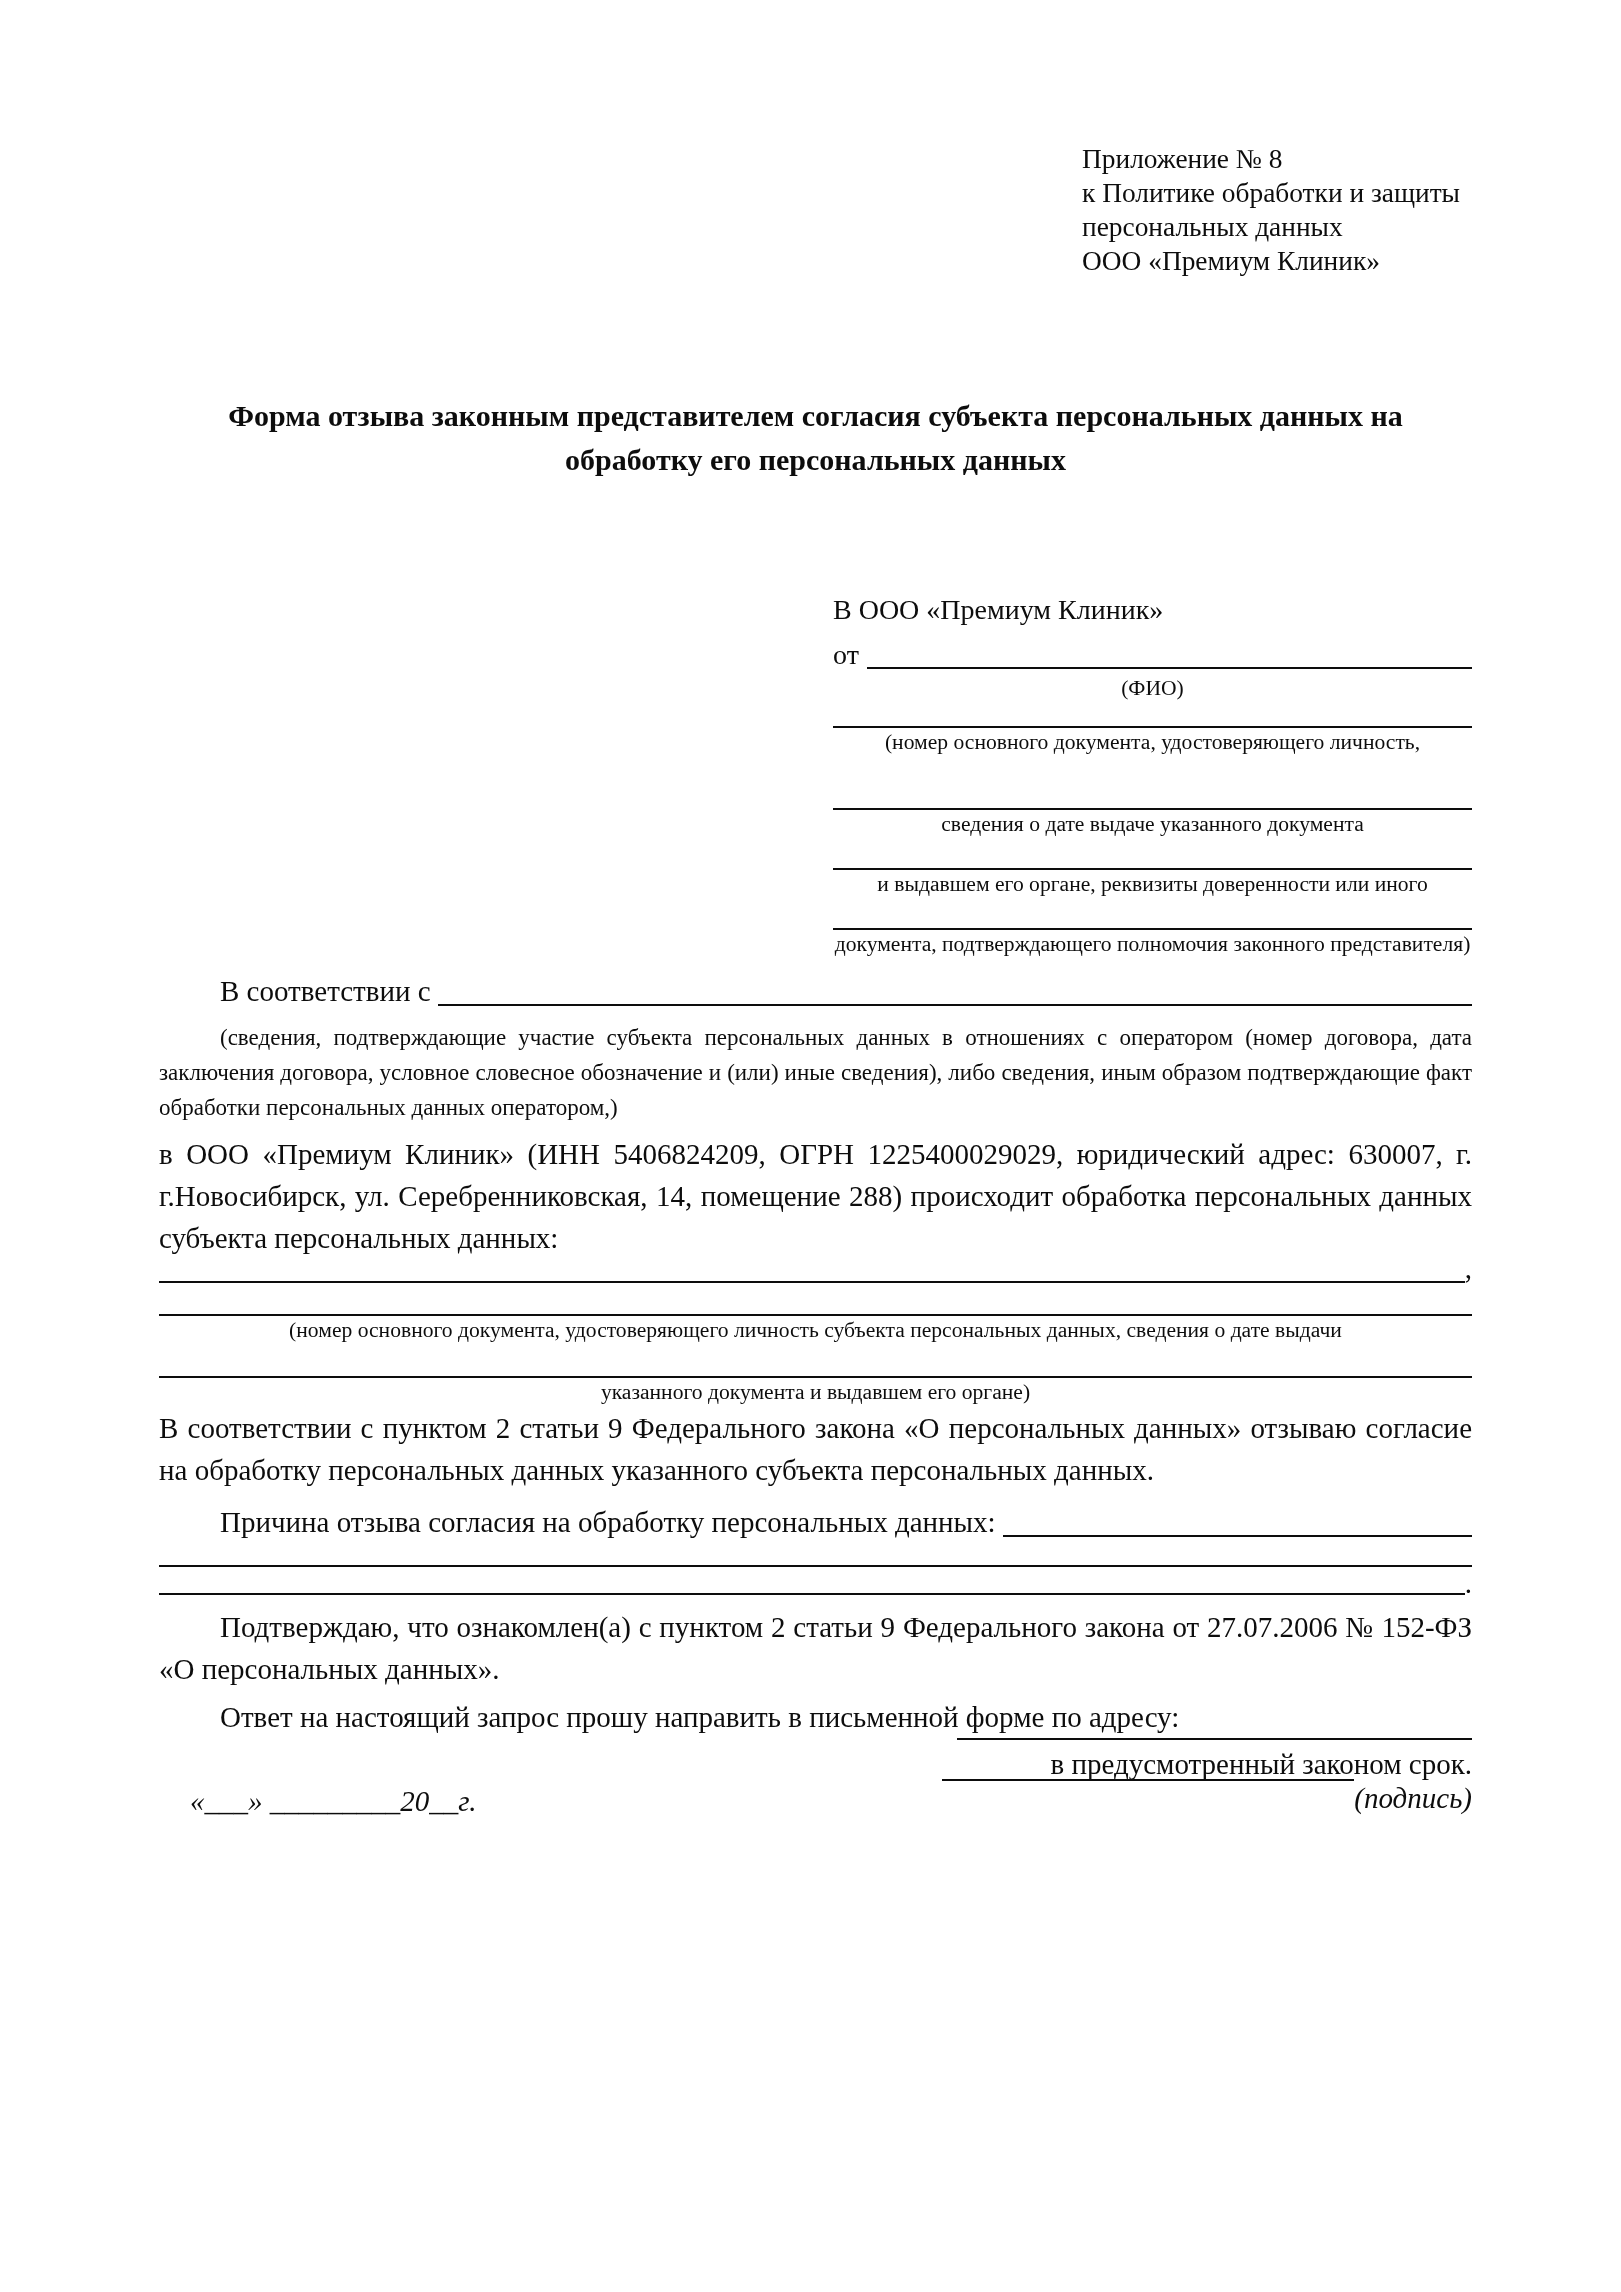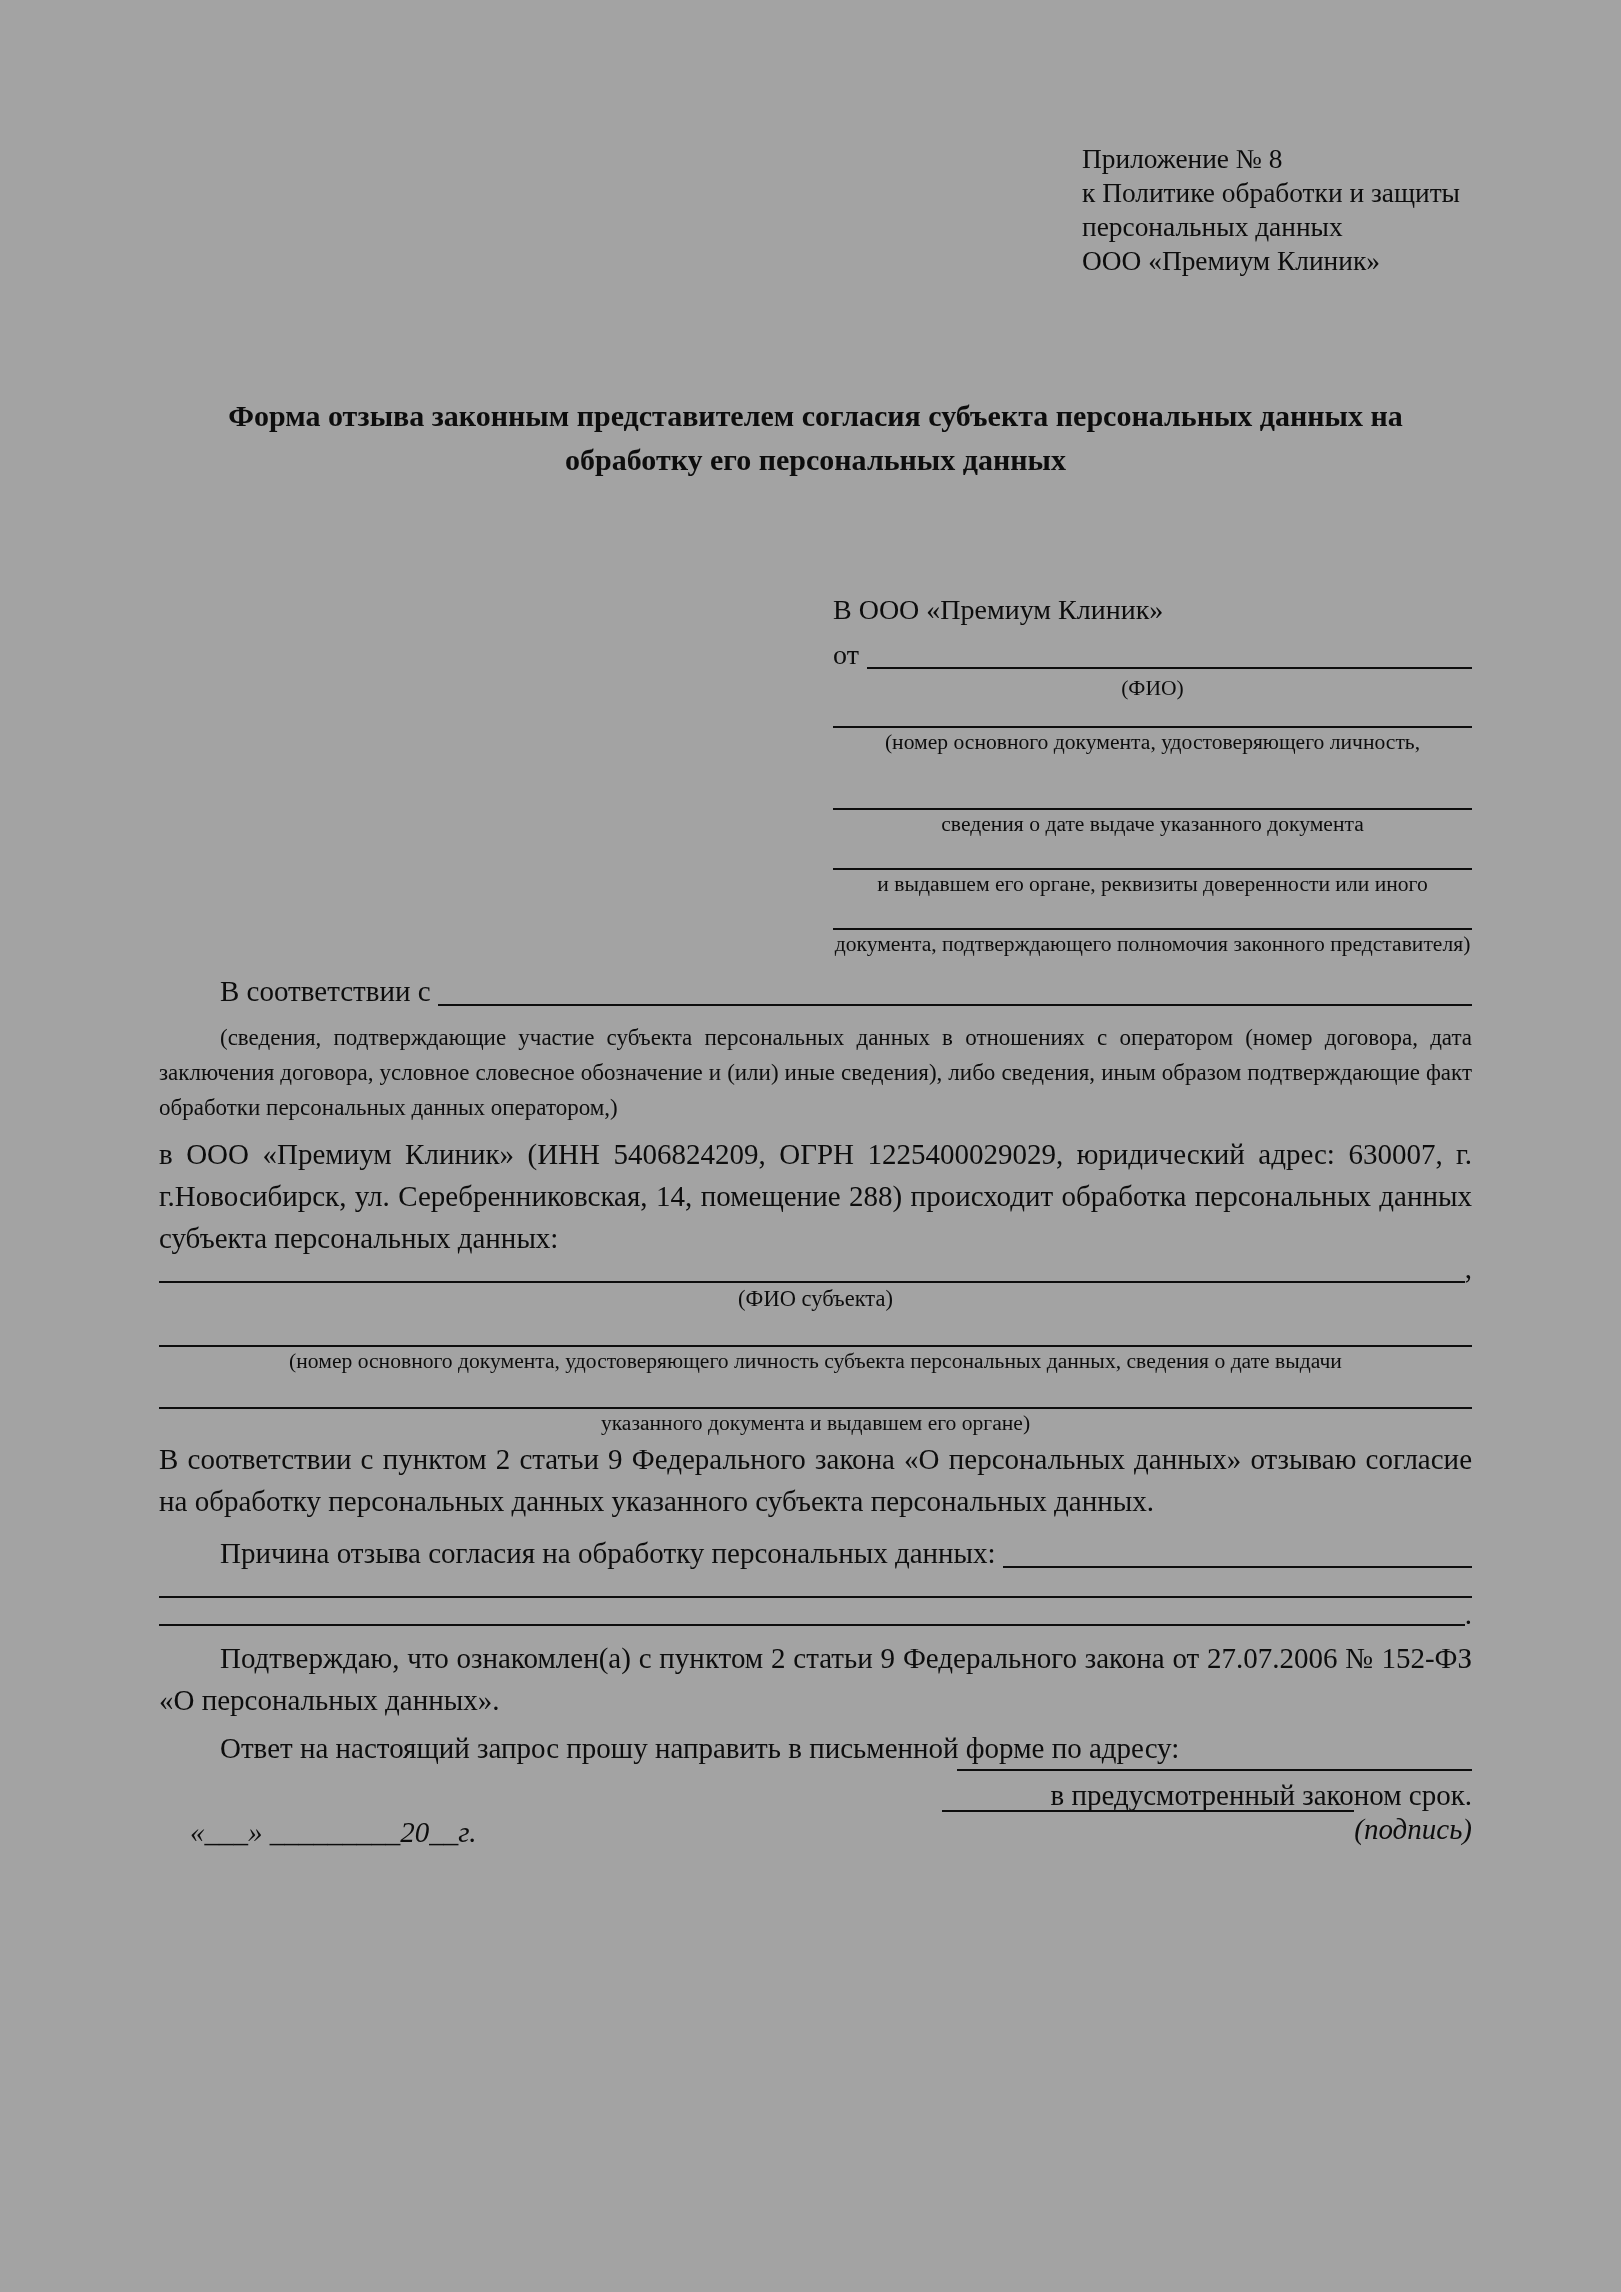--- a/index.html
+++ b/index.html
@@ -1,20 +1,20 @@
 <!DOCTYPE html>
 <html><head>
 <meta charset="utf-8">
 <style>
   html,body { margin:0; padding:0; background:#888; }
   .page {
     position:relative;
     width:1621px; height:2293px;
     margin:0 auto;
-    background:#a3a3a3;
+    background:#ffffff;
     color:#0d0d0d;
     font-family:"Liberation Serif", serif;
     box-sizing:border-box;
     padding:142px 149px 0 159px;
     overflow:hidden;
   }
   
   .header-note { margin-left:923px; font-size:27.4px; line-height:34px; }
   
   .doc-title {
@@ -106,21 +106,20 @@
   </div>
 
   <div class="footnote">(сведения, подтверждающие участие субъекта персональных данных в отношениях с оператором (номер договора, дата заключения договора, условное словесное обозначение и (или) иные сведения), либо сведения, иным образом подтверждающие факт обработки персональных данных оператором,)</div>
 
   <div class="body-text operator-par">в ООО «Премиум Клиник» (ИНН 5406824209, ОГРН 1225400029029, юридический адрес: 630007, г. г.Новосибирск, ул. Серебренниковская, 14, помещение 288) происходит обработка персональных данных субъекта персональных данных:</div>
 
   <div class="flex-row subject-row">
     <span class="fill-line"></span>
     <span class="tail">,</span>
   </div>
-  <div class="caption-mid">(ФИО субъекта)</div>
 
   <div class="u-row h34"></div>
   <div class="caption">(номер основного документа, удостоверяющего личность субъекта персональных данных, сведения о дате выдачи</div>
 
   <div class="u-row h34"></div>
   <div class="caption">указанного документа и выдавшем его органе)</div>
 
   <div class="body-text">В соответствии с пунктом 2 статьи 9 Федерального закона «О персональных данных» отзываю согласие на обработку персональных данных указанного субъекта персональных данных.</div>
 
   <div class="flex-row reason-row">

